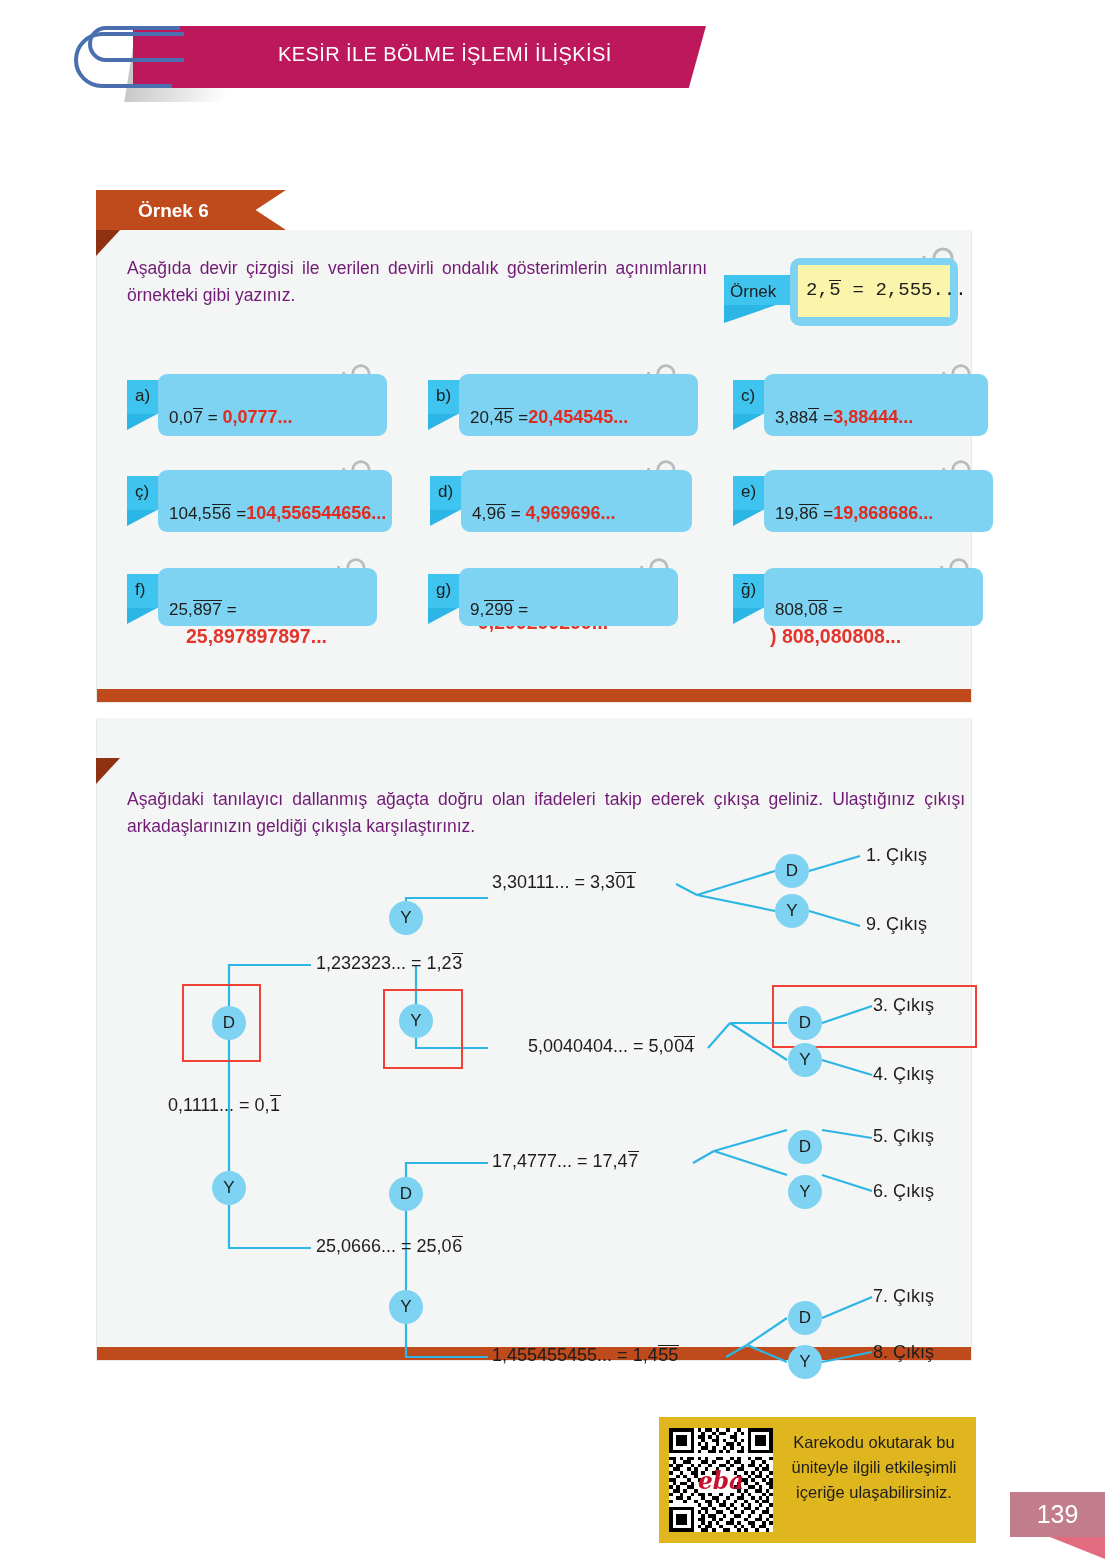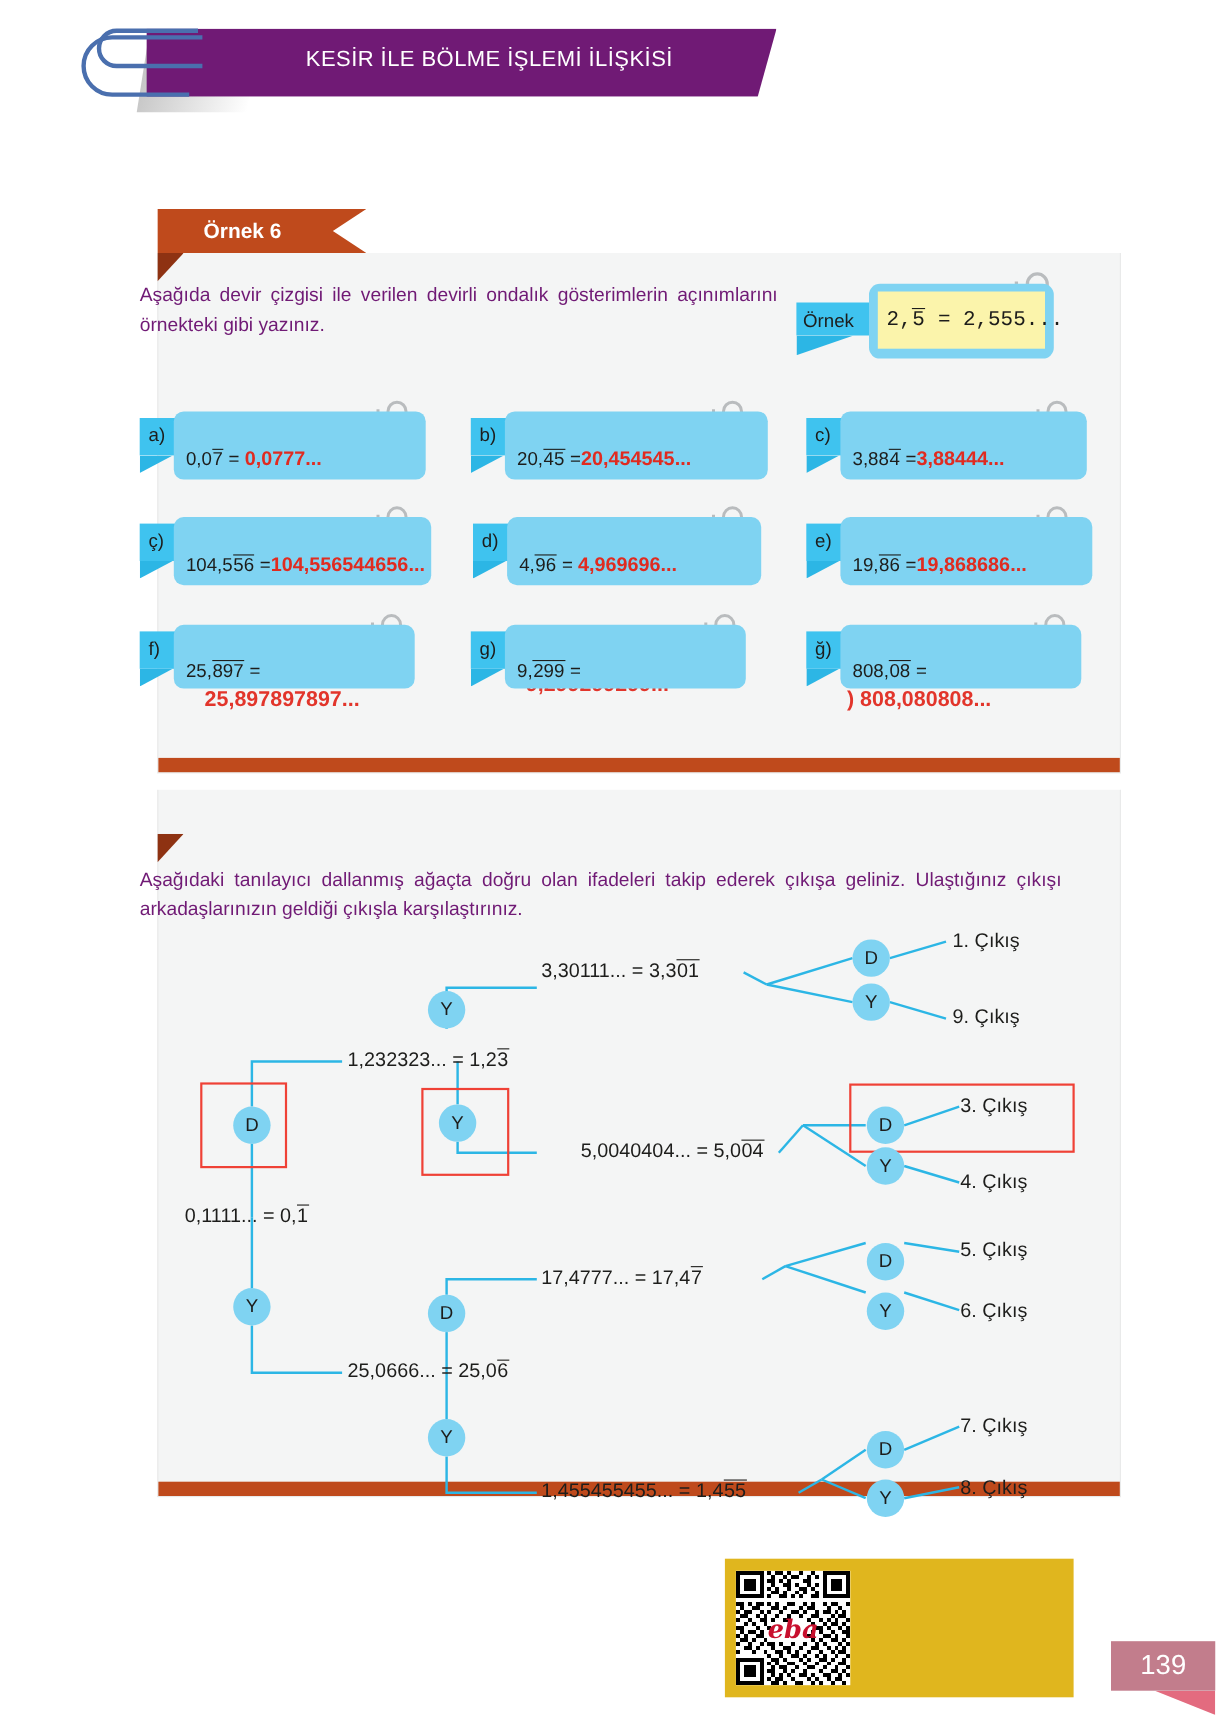--- a/index.html
+++ b/index.html
@@ -6,38 +6,38 @@
   body{
     width:1105px;height:1559px;
     background:#ffffff;
     font-family:"Liberation Sans",sans-serif;
     position:relative;
     overflow:hidden;
   }
   
   #header-banner{
     position:absolute;left:133px;top:26px;width:573px;height:62px;
-    background:#701a75;
+    background:#be185d;
     clip-path:polygon(0 0,100% 0,97% 100%,0 100%);
   }
   #header-banner .htext{
     position:absolute;left:145px;top:17px;
     color:#ffffff;font-size:20px;letter-spacing:.4px;
     white-space:nowrap;
   }
   #header-shadow{
     position:absolute;left:130px;top:30px;width:100px;height:72px;
     background:linear-gradient(100deg,rgba(120,120,120,.45),rgba(160,160,160,0));
     transform:skewX(-9deg);
   }
   .clip{
     position:absolute;pointer-events:none;
   }
   
-  .ornek-wrap{position:absolute;margin-left:47px;}
+  .ornek-wrap{position:absolute;}
   .ornek-tab{
     position:relative;height:40px;width:190px;background:#bf4a1c;
     clip-path:polygon(0 0,100% 0,84% 50%,100% 100%,0 100%);
     z-index:4;
   }
   .ornek-tab span{
     position:absolute;left:42px;top:10px;color:#fff;font-size:19px;font-weight:bold;
   }
   .ornek-corner{
     position:absolute;left:0;top:40px;width:24px;height:26px;
@@ -658,17 +658,18 @@
           <rect x="12" y="28" width="1" height="1"></rect>
           <rect x="15" y="28" width="2" height="1"></rect>
           <rect x="19" y="28" width="1" height="1"></rect>
           <rect x="21" y="28" width="1" height="1"></rect>
           <rect x="24" y="28" width="1" height="1"></rect>
           <rect x="27" y="28" width="1" height="1"></rect>
       </g>
       <text x="14.5" y="17" font-family="DejaVu Serif, serif" font-size="6.5" font-style="italic" font-weight="bold" fill="#c8102e" text-anchor="middle">eba</text>
     </svg>
   </div>
+  <div id="qr-text">Karekodu okutarak bu üniteyle ilgili etkileşimli içeriğe ulaşabilirsiniz.</div>
 </div>
 
 <div id="pagenum-bg"></div>
 <div id="pagenum-bg2"></div>
 <div id="pagenum">139</div>
 
 </body></html>

